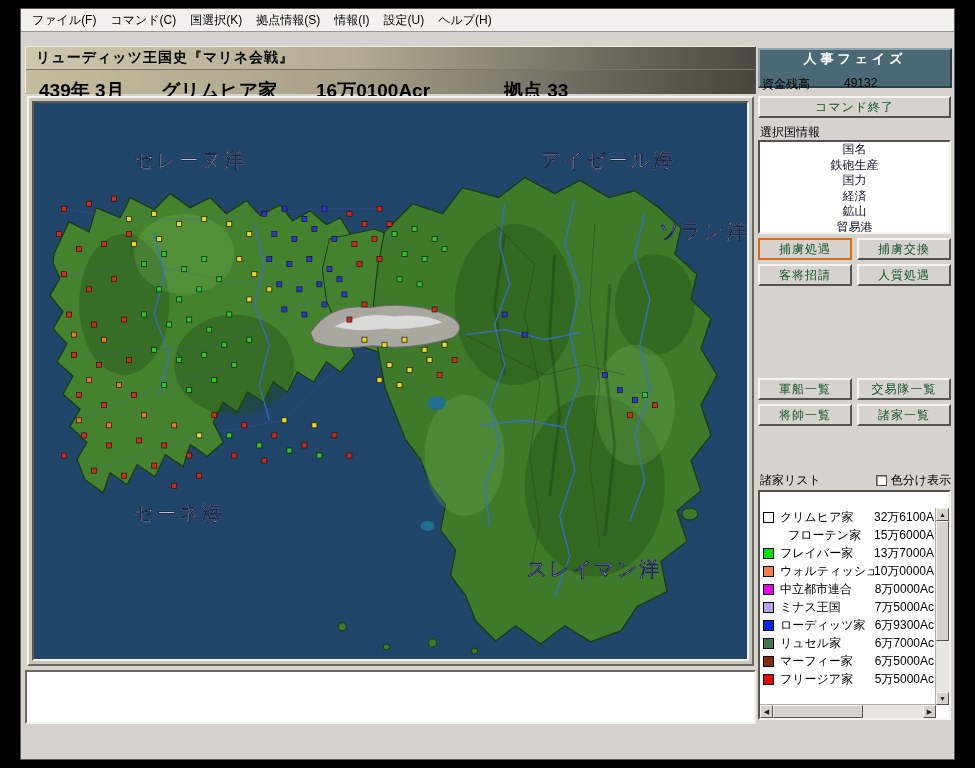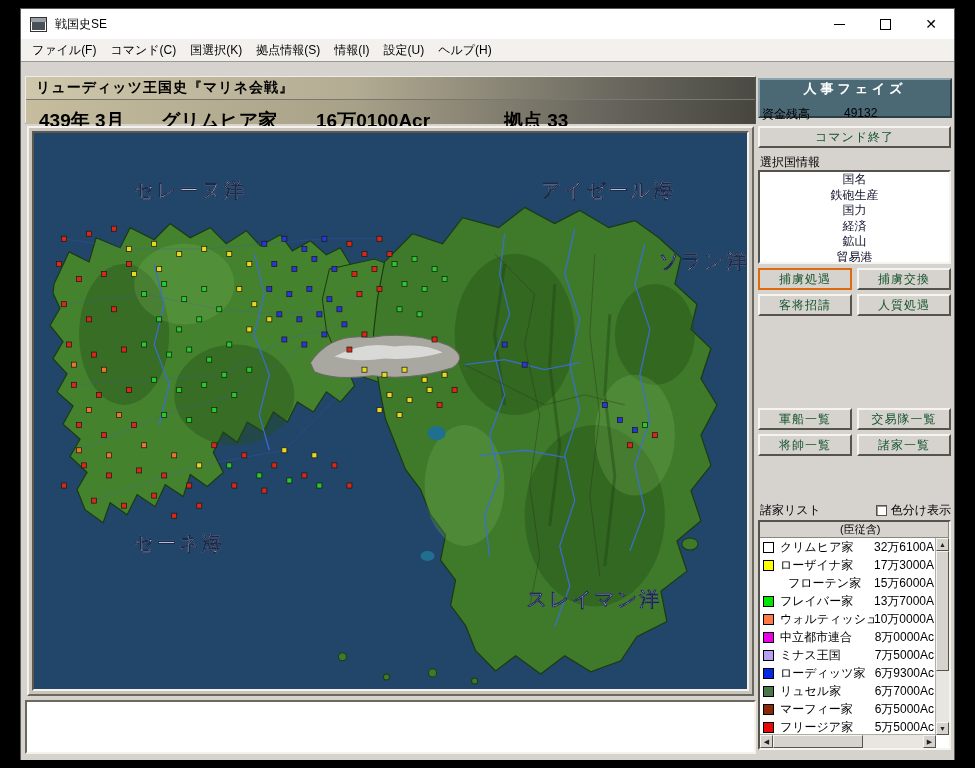--- a/index.html
+++ b/index.html
@@ -139,35 +139,20 @@
   .sb-up{top:0;left:0;} .sb-dn{bottom:0;left:0;}
   .sb-lf{left:0;top:0;} .sb-rt{right:0;top:0;}
   .vthumb{position:absolute;left:0;top:13px;width:13px;height:120px;background:#d6d3ce;box-sizing:border-box;border:1px solid;border-color:#f5f4ef #55534b #55534b #f5f4ef;}
   .hthumb{position:absolute;left:13px;top:0;width:90px;height:13px;background:#d6d3ce;box-sizing:border-box;border:1px solid;border-color:#f5f4ef #55534b #55534b #f5f4ef;}
 </style>
 </head>
 <body>
 
 <div class="window">
 
-  <div class="titlebar">
-    <span class="app-icon"></span>
-    <span class="title-text">戦国史SE</span>
-    <div class="win-controls">
-      <div class="win-btn">
-          <span class="glyph-min"></span>
-        </div>
-      <div class="win-btn">
-          <span class="glyph-max"></span>
-        </div>
-      <div class="win-btn">
-          <span class="glyph-close">✕</span>
-        </div>
-    </div>
-  </div>
 
   <div class="menubar">
       <span class="menu-item">ファイル(F)</span>
       <span class="menu-item">コマンド(C)</span>
       <span class="menu-item">国選択(K)</span>
       <span class="menu-item">拠点情報(S)</span>
       <span class="menu-item">情報(I)</span>
       <span class="menu-item">設定(U)</span>
       <span class="menu-item">ヘルプ(H)</span>
     </div>
@@ -446,31 +431,25 @@
 
       <div class="clanlist-caption">
         <span class="clanlist-title">諸家リスト</span>
         <span class="color-toggle">
           <span class="checkbox"></span>
           <span class="toggle-label">色分け表示</span>
         </span>
       </div>
 
       <div class="clanlist">
-        <div class="clan-colhdr">(臣従含)</div>
         <div class="clan-rows">
             <div class="clan-row">
               <span class="swatch" style="background: rgb(255, 255, 255);"></span>
               <span class="clan-name">クリムヒア家</span>
               <span class="clan-value">32万6100A</span>
-            </div>
-            <div class="clan-row">
-              <span class="swatch" style="background: rgb(255, 255, 0);"></span>
-              <span class="clan-name">ローザイナ家</span>
-              <span class="clan-value">17万3000A</span>
             </div>
             <div class="clan-row indent">
               <span class="swatch none"></span>
               <span class="clan-name">フローテン家</span>
               <span class="clan-value">15万6000A</span>
             </div>
             <div class="clan-row">
               <span class="swatch" style="background: rgb(0, 232, 0);"></span>
               <span class="clan-name">フレイバー家</span>
               <span class="clan-value">13万7000A</span>

